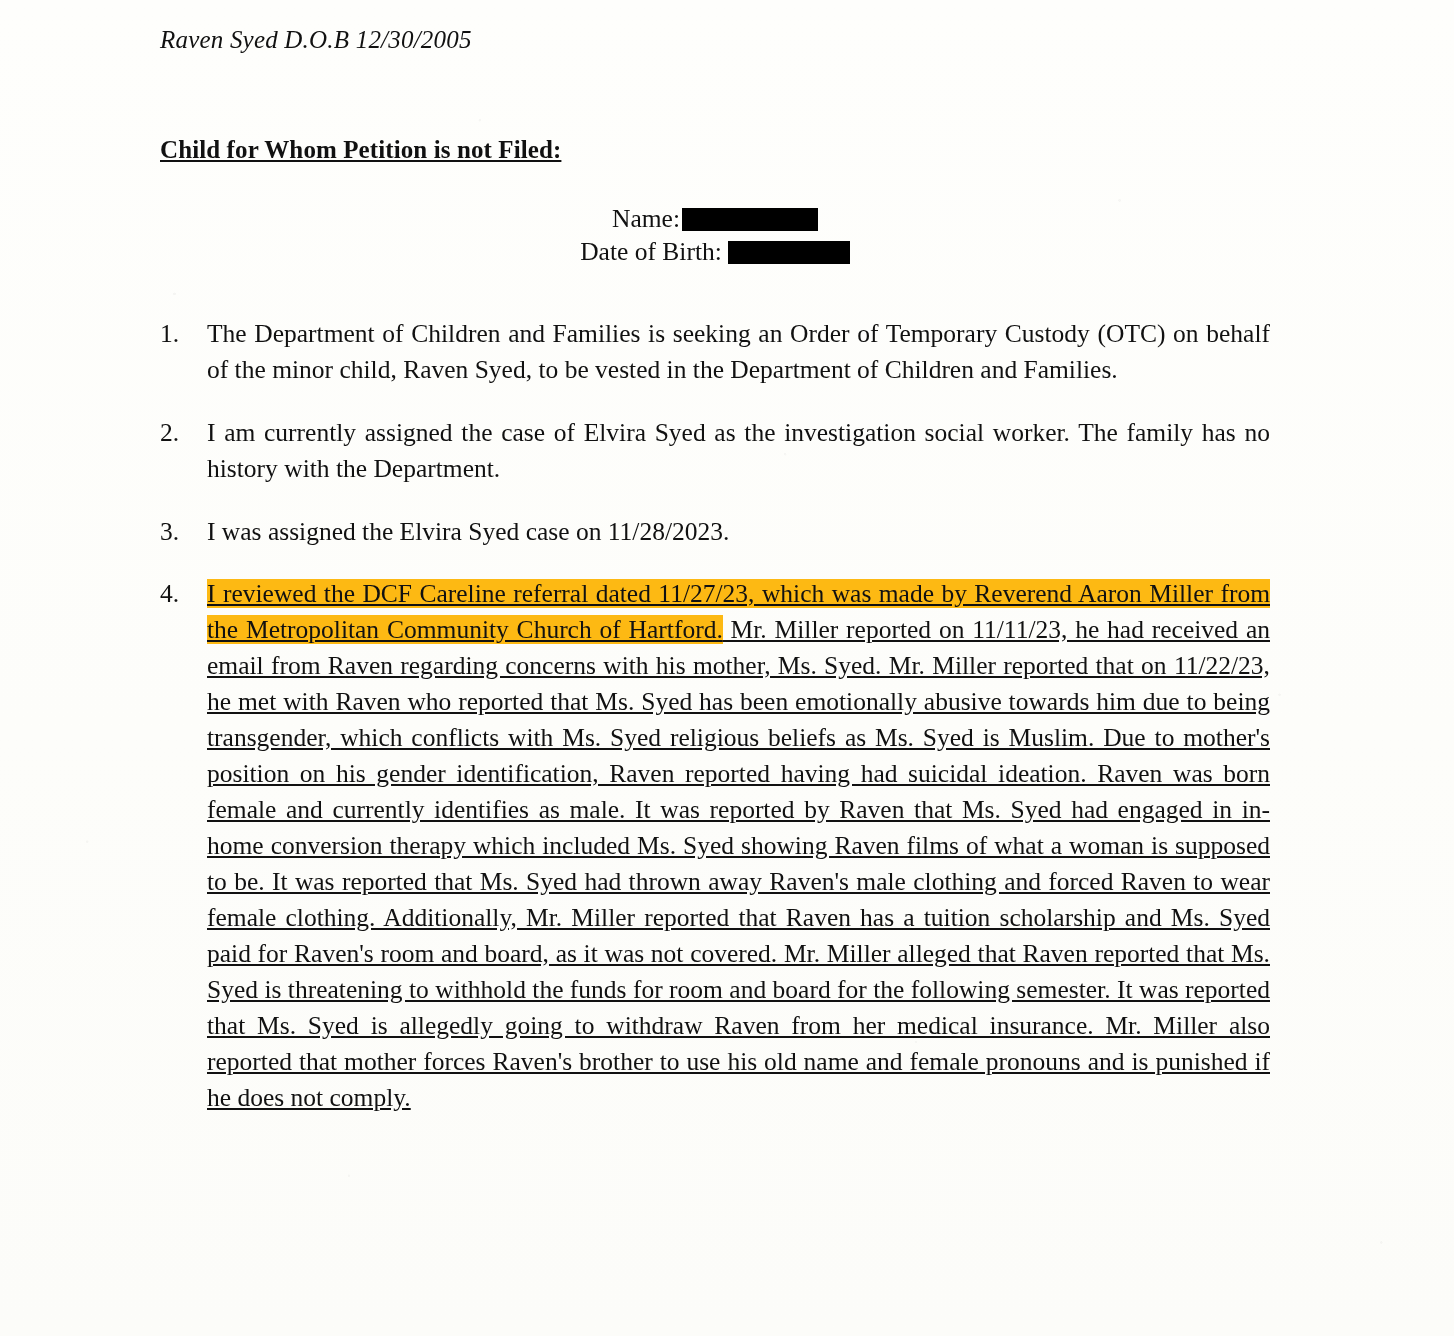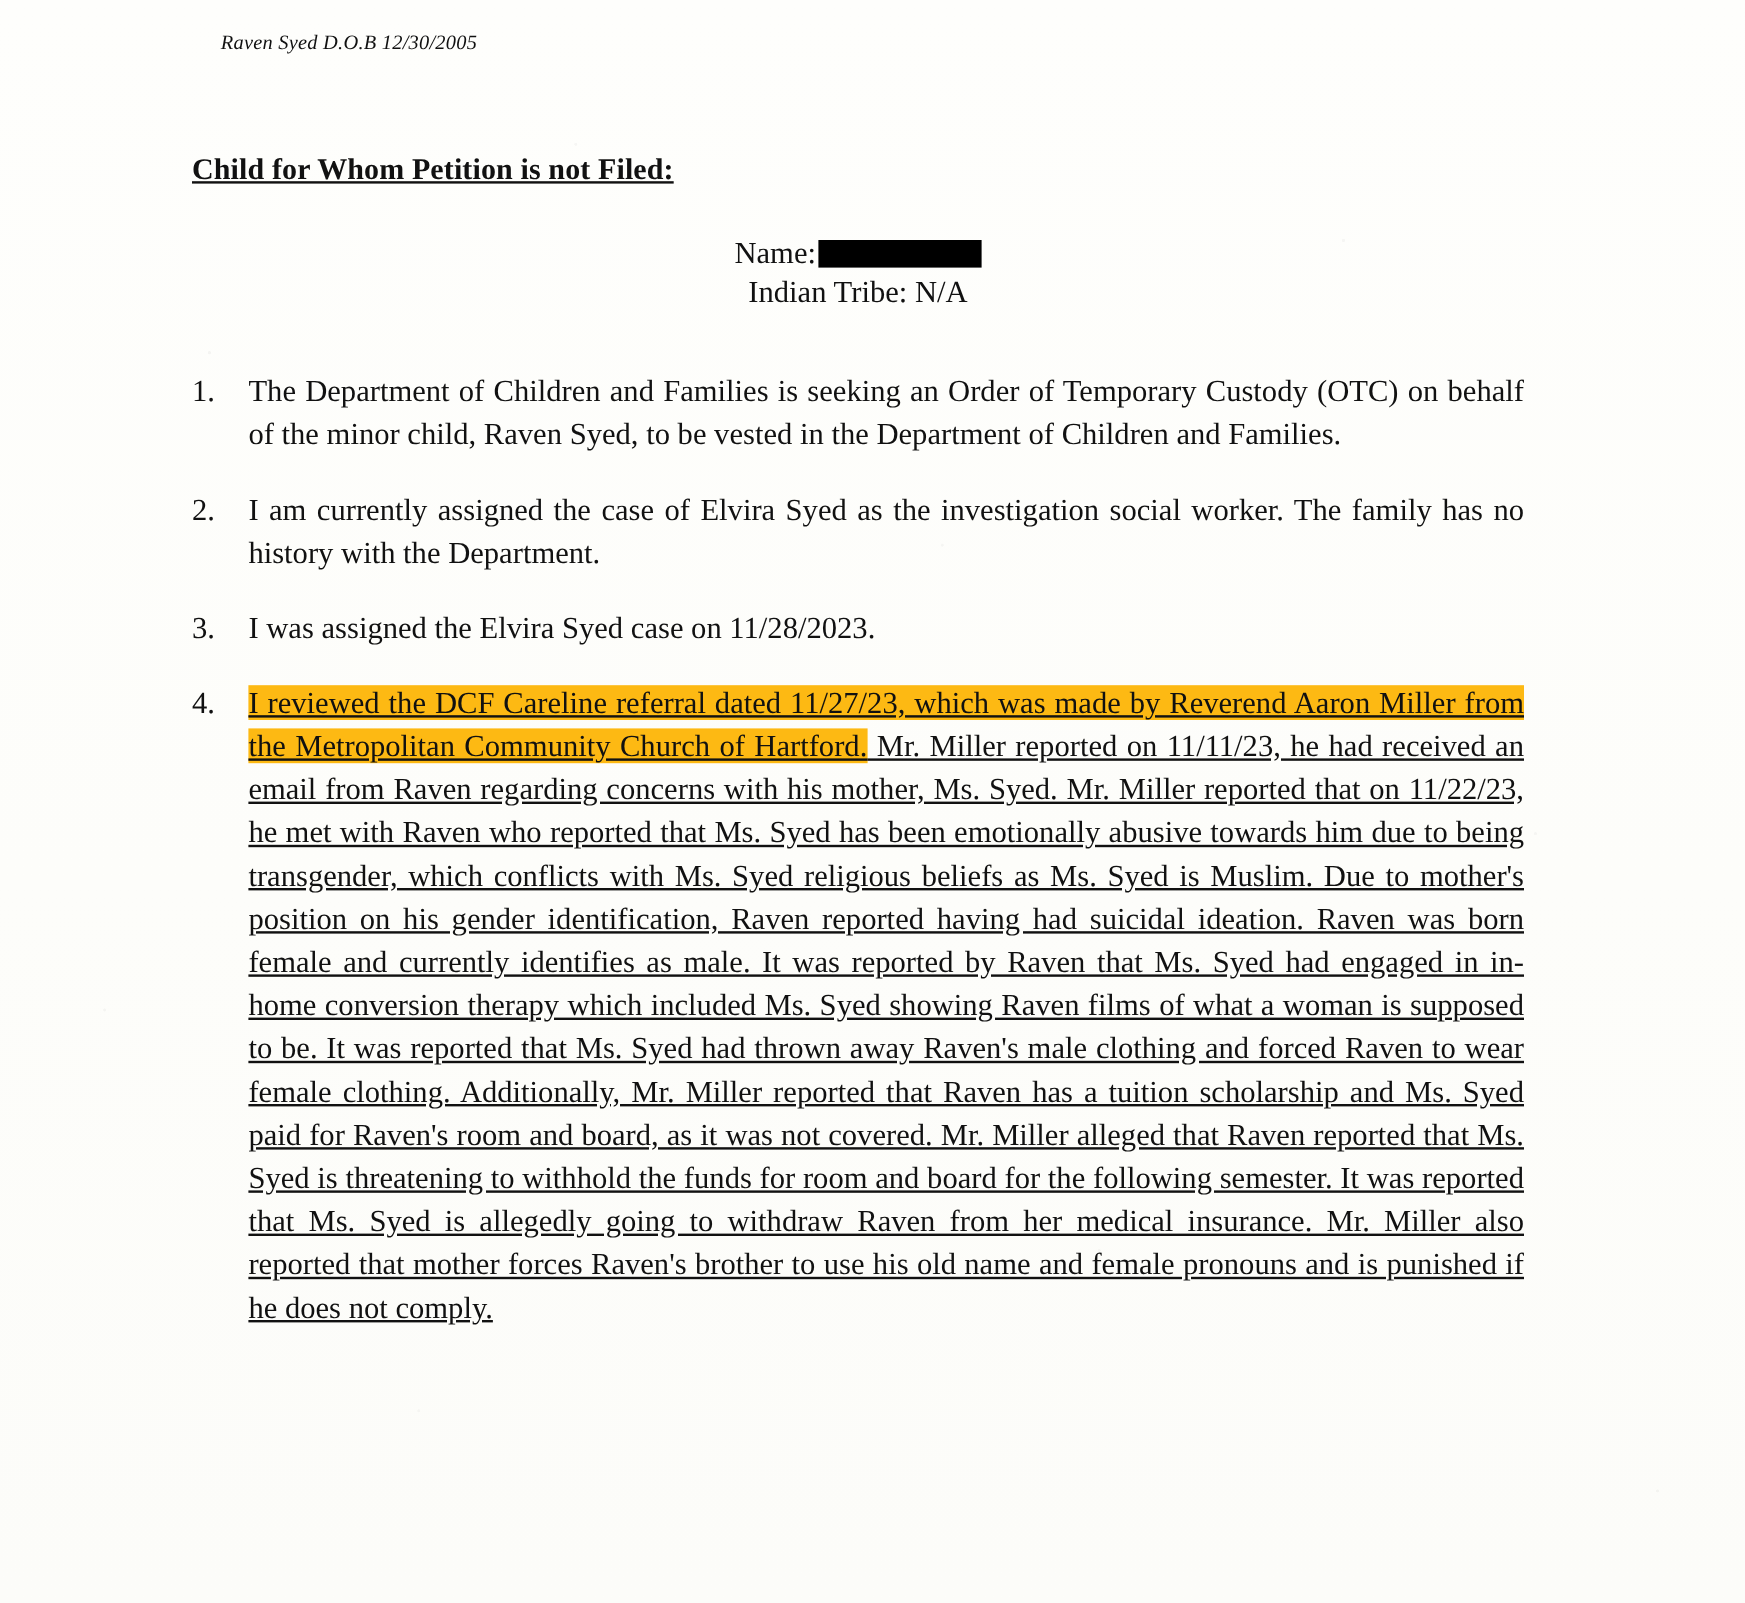--- a/index.html
+++ b/index.html
@@ -33,24 +33,23 @@
   }
   .content {
     position: absolute;
     left: 160px;
     top: 0;
     width: 1110px;
   }
 
   .hdr-line {
     font-style: italic;
-    font-size: 17px;
+    font-size: 25px;
     letter-spacing: 0.2px;
     margin-top: 26px;
-    margin-left: 24px;
   }
 
   .section-title {
     font-weight: bold;
     font-size: 25px;
     text-decoration: underline;
     margin-top: 82px;
     letter-spacing: 0.1px;
   }
 
@@ -126,22 +125,21 @@
 
     <div class="hdr-line">Raven Syed D.O.B 12/30/2005</div>
 
     <div class="section-title">Child for Whom Petition is not Filed:</div>
 
     <div class="fields">
       <span class="field">
         <span>Name:</span><span class="redact name"></span>
       </span>
       <span class="field">
-        <span>Indian Tribe:</span>
-        <span>N/A</span>
+        <span>Date of Birth:</span><span class="redact dob"></span>
       </span>
     </div>
 
     <ol class="items">
       <li>
         <span class="num">1.</span>
         <p>The Department of Children and Families is seeking an Order of Temporary Custody (OTC) on behalf of the minor child, Raven Syed, to be vested in the Department of Children and Families.</p>
       </li>
       <li>
         <span class="num">2.</span>

